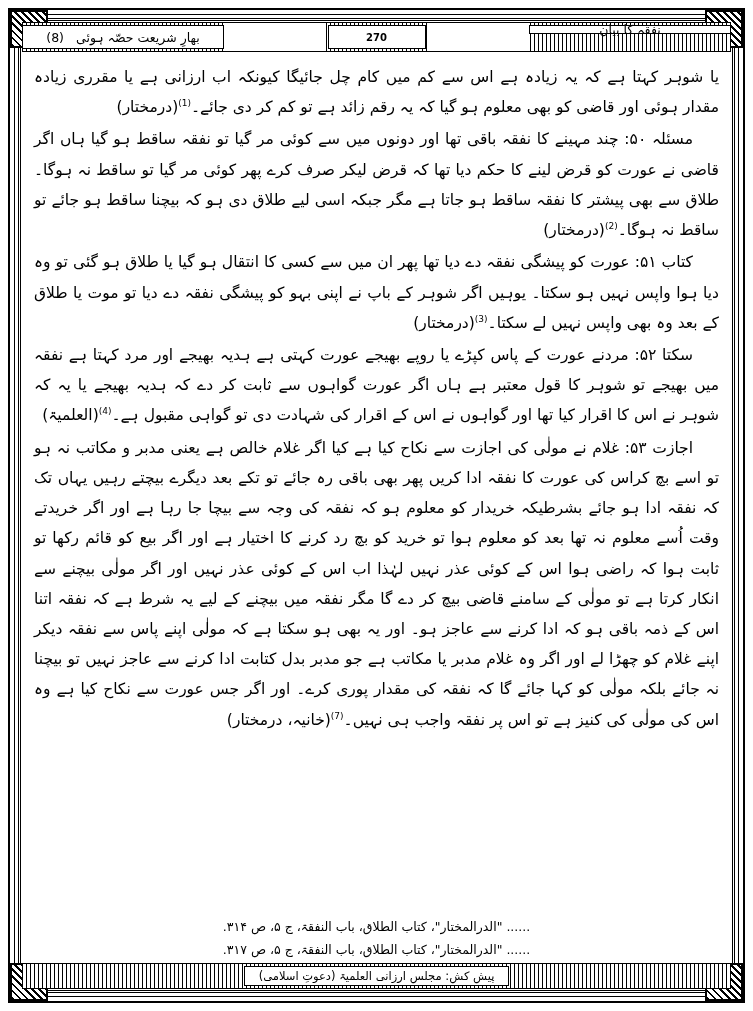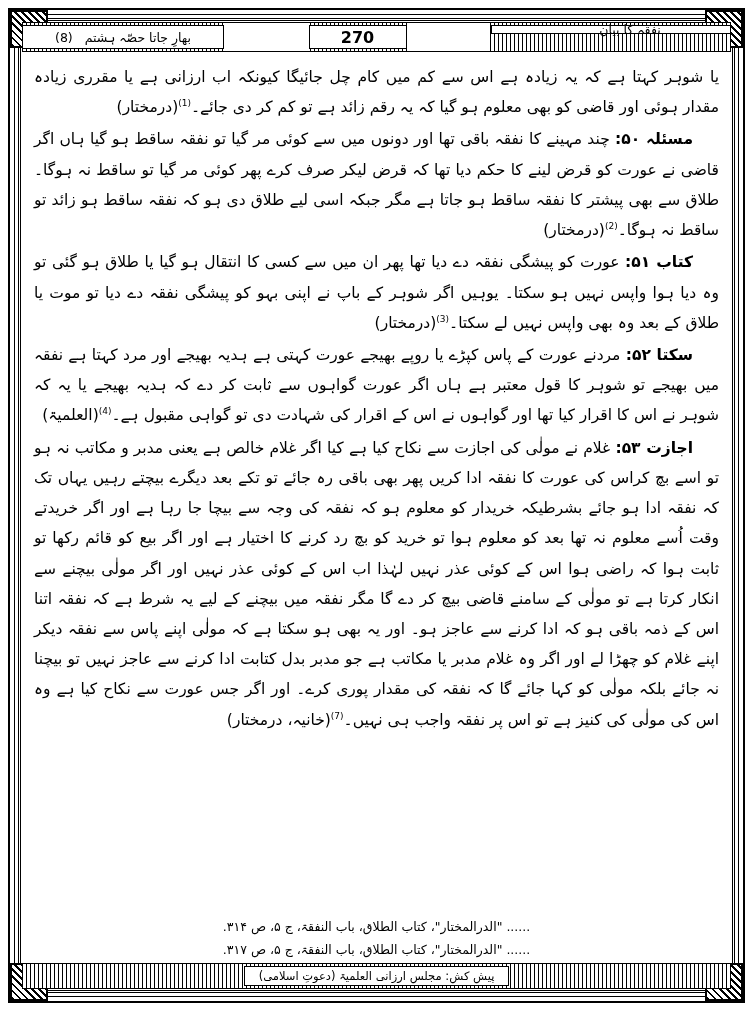--- a/index.html
+++ b/index.html
@@ -21,39 +21,39 @@
 
   
   .header{position:absolute;left:22px;top:22px;right:22px;height:28px;
     border-top:1px solid #000;border-bottom:1px solid #000;
     background:repeating-linear-gradient(90deg,#000 0 1px,#fff 1px 4px);
     display:flex;align-items:stretch;}
   .hdr-cell{background:#fff;display:flex;align-items:center;justify-content:center;
     font-size:12.5px;white-space:nowrap;direction:rtl;}
   .hdr-right{width:200px;margin:2px 2px 2px 0;border:1px solid #000;}
   .hdr-mid{flex:1;}
-  .hdr-center{width:96px;margin:2px;border:1px solid #000;font-weight:bold;font-size:16px;}
-  .hdr-left{width:200px;margin:2px 0 17px 2px;border:1px solid #000;padding-left:38px;}
+  .hdr-center{width:96px;margin:2px;border:1px solid #000;font-weight:bold;font-size:10px;}
+  .hdr-left{width:200px;margin:2px 0 17px 2px;border:1px solid #000;}
   .hdr-right span, .hdr-left span{padding:0 6px;}
 
   
   .footer{position:absolute;left:22px;bottom:22px;right:22px;height:24px;
     border-top:1px solid #000;border-bottom:1px solid #000;
     background:repeating-linear-gradient(90deg,#000 0 1px,#fff 1px 4px);
     display:flex;align-items:stretch;justify-content:center;}
   .ftr-cell{background:#fff;margin:2px;border:1px solid #000;display:flex;align-items:center;
     justify-content:center;padding:0 14px;font-size:11.5px;direction:rtl;white-space:nowrap;}
 
   
   .content{position:absolute;left:34px;right:34px;top:60px;bottom:56px;
     direction:rtl;text-align:justify;}
   .para{font-size:15.5px;line-height:1.95;margin:0 0 2px 0;text-align:justify;
     text-justify:inter-word;font-family:"DejaVu Sans",sans-serif;}
   .para.first{margin-top:2px;}
-  .lbl{font-weight:bold;}
+  .lbl{font-weight:normal;}
   .sup{font-size:9px;vertical-align:super;}
   .indent{display:inline-block;width:26px;}
   .notes{margin-top:180px;direction:rtl;}
   .note{font-size:12.5px;line-height:1.85;text-align:center;white-space:nowrap;}
   .note .dots{letter-spacing:1px;}
 </style>
 </head>
 <body>
 
 <div class="page">
@@ -62,40 +62,40 @@
   <div class="frame-inner"></div>
   <div class="frame-inner2"></div>
 
   <div class="corner tl"></div>
   <div class="corner tr"></div>
   <div class="corner bl"></div>
   <div class="corner br"></div>
 
   <div class="header">
     <div class="hdr-cell hdr-right">
-      <span>بهارِ جاتا حصّہ ہشتم</span>
+      <span>بهارِ شریعت حصّہ ہوئی</span>
       <span>(8)</span>
     </div>
     <div class="hdr-cell hdr-mid"></div>
     <div class="hdr-cell hdr-center">270</div>
     <div class="hdr-cell hdr-mid"></div>
     <div class="hdr-cell hdr-left">
       <span>نفقہ کا بیان</span>
     </div>
   </div>
 
   <div class="content">
 
     <p class="para first">
       <span>یا شوہر کہتا ہے کہ یہ زیادہ ہے اس سے کم میں کام چل جائیگا کیونکہ اب ارزانی ہے یا مقرری زیادہ مقدار ہوئی اور قاضی کو بھی معلوم ہو گیا کہ یہ رقم زائد ہے تو کم کر دی جائے۔</span><span class="sup">(1)</span><span>(درمختار)</span>
     </p>
 
     <p class="para">
       <span class="indent"></span><span class="lbl">مسئلہ ۵۰:</span>
-      <span>چند مہینے کا نفقہ باقی تھا اور دونوں میں سے کوئی مر گیا تو نفقہ ساقط ہو گیا ہاں اگر قاضی نے عورت کو قرض لینے کا حکم دیا تھا کہ قرض لیکر صرف کرے پھر کوئی مر گیا تو ساقط نہ ہوگا۔ طلاق سے بھی پیشتر کا نفقہ ساقط ہو جاتا ہے مگر جبکہ اسی لیے طلاق دی ہو کہ نفقہ ساقط ہو زائد تو ساقط نہ ہوگا۔</span><span class="sup">(2)</span><span>(درمختار)</span>
+      <span>چند مہینے کا نفقہ باقی تھا اور دونوں میں سے کوئی مر گیا تو نفقہ ساقط ہو گیا ہاں اگر قاضی نے عورت کو قرض لینے کا حکم دیا تھا کہ قرض لیکر صرف کرے پھر کوئی مر گیا تو ساقط نہ ہوگا۔ طلاق سے بھی پیشتر کا نفقہ ساقط ہو جاتا ہے مگر جبکہ اسی لیے طلاق دی ہو کہ بیچنا ساقط ہو جائے تو ساقط نہ ہوگا۔</span><span class="sup">(2)</span><span>(درمختار)</span>
     </p>
 
     <p class="para">
       <span class="indent"></span><span class="lbl">کتاب ۵۱:</span>
       <span>عورت کو پیشگی نفقہ دے دیا تھا پھر ان میں سے کسی کا انتقال ہو گیا یا طلاق ہو گئی تو وہ دیا ہوا واپس نہیں ہو سکتا۔ یوہیں اگر شوہر کے باپ نے اپنی بہو کو پیشگی نفقہ دے دیا تو موت یا طلاق کے بعد وہ بھی واپس نہیں لے سکتا۔</span><span class="sup">(3)</span><span>(درمختار)</span>
     </p>
 
     <p class="para">
       <span class="indent"></span><span class="lbl">سکتا ۵۲:</span>
       <span>مردنے عورت کے پاس کپڑے یا روپے بھیجے عورت کہتی ہے ہدیہ بھیجے اور مرد کہتا ہے نفقہ میں بھیجے تو شوہر کا قول معتبر ہے ہاں اگر عورت گواہوں سے ثابت کر دے کہ ہدیہ بھیجے یا یہ کہ شوہر نے اس کا اقرار کیا تھا اور گواہوں نے اس کے اقرار کی شہادت دی تو گواہی مقبول ہے۔</span><span class="sup">(4)</span><span>(العلمیۃ)</span>

